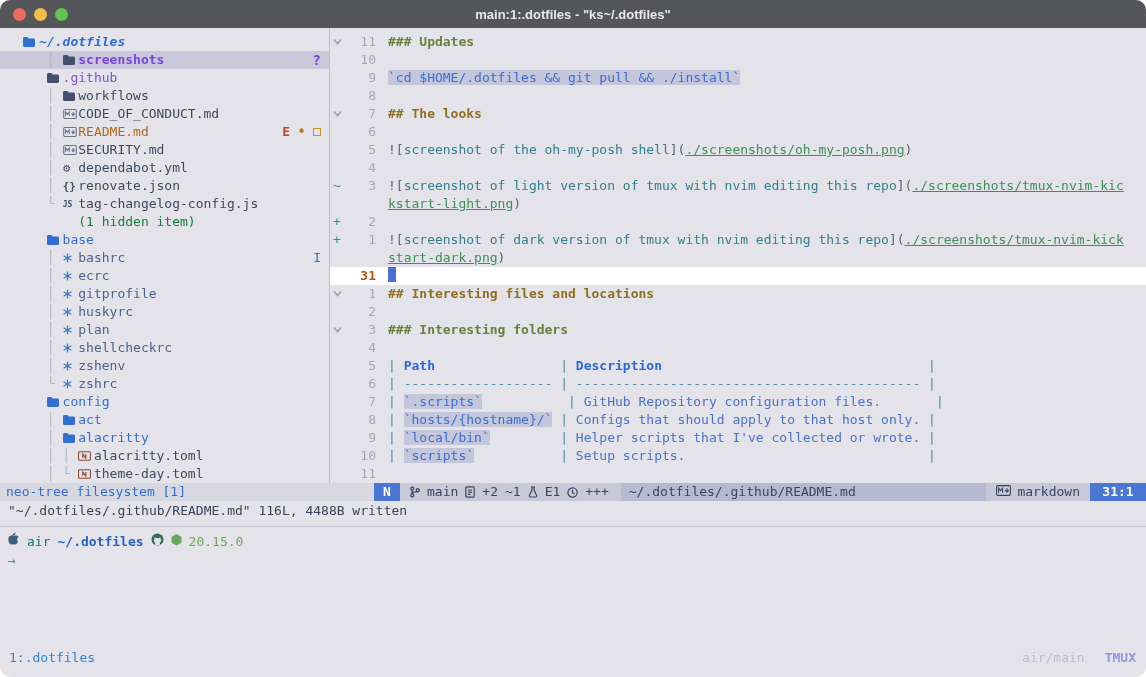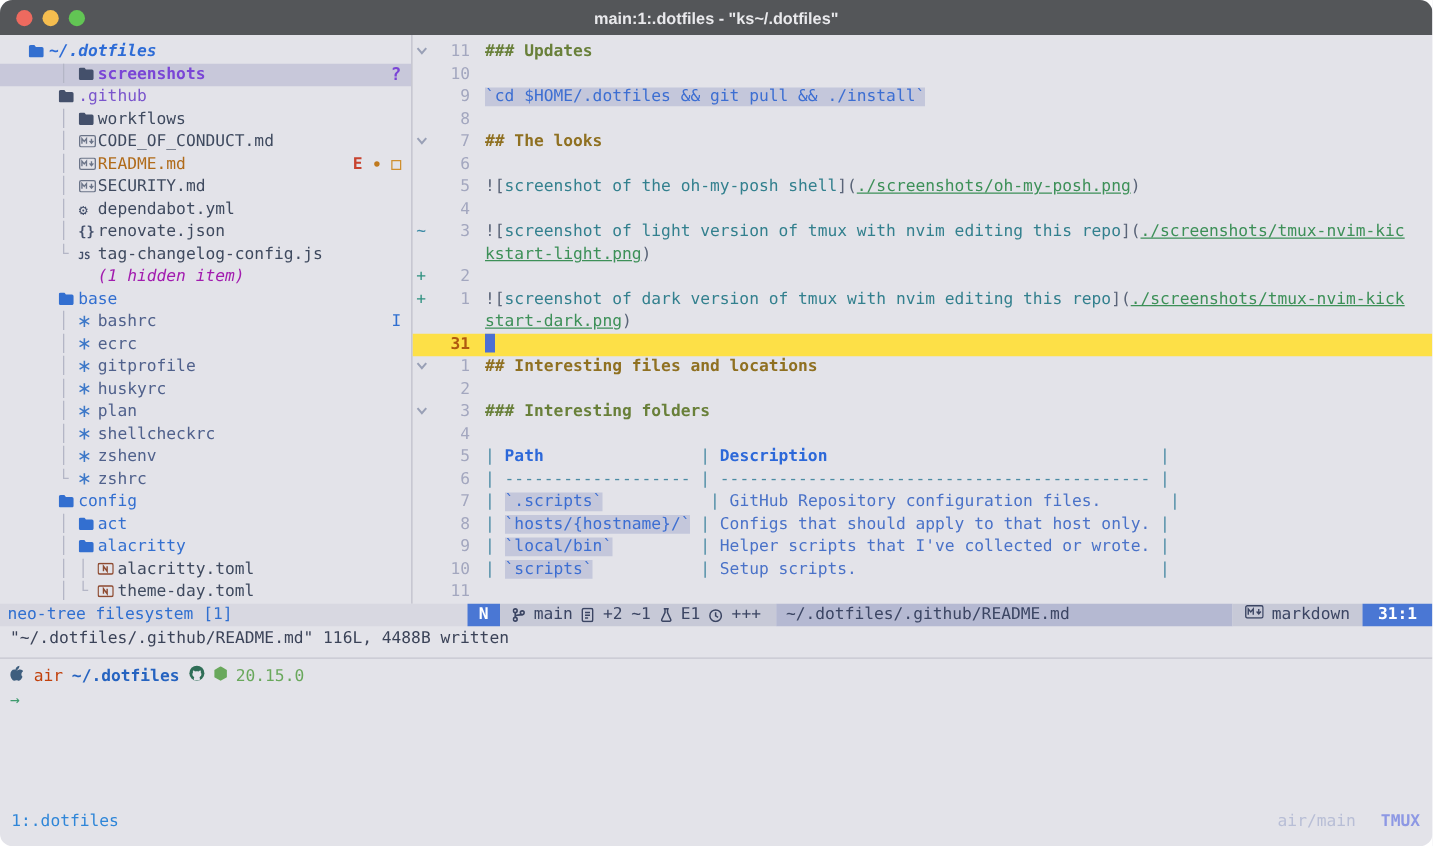--- a/index.html
+++ b/index.html
@@ -19,29 +19,29 @@
   
   .trow{display:flex;align-items:center;height:18px;line-height:18px;white-space:pre;position:relative;}
   .trow.sel{background:#c8c8da;}
   .pre{color:#b4b6c6;}
   .tico{display:inline-block;width:1ch;text-align:center;}
   .tico svg{vertical-align:-1px;}
   .c-blue{color:#336fd0}.c-slate{color:#44506b}.c-gray{color:#6b7488}.c-blue2{color:#3d78c8}.c-maroon{color:#8e4a30}
   .n-root{color:#2e6cd6;font-weight:bold;font-style:italic;}
   .n-purple{color:#7a55cc;} .n-purple-b{color:#7a45d6;font-weight:bold;}
   .n-slate{color:#3f4a5f;} .n-file{color:#50618c;} .n-blue{color:#336fd0;}
-  .n-orange{color:#b06b1a;} .n-hidden{color:#a21caf;font-style:italic;}
+  .n-orange{color:#b06b1a;} .n-hidden{color:#15803d;}
   .tright{margin-left:auto;display:flex;align-items:center;gap:7px;padding-right:8px;}
   .b-q{color:#7a45d6;font-weight:bold;font-size:14px;}
   .b-e{color:#c8432f;font-weight:bold;} .b-dot{color:#c07a1e;font-size:15px;line-height:10px;}
   .b-sq{width:8px;height:8px;border:1.5px solid #cf8f2e;display:inline-block;box-sizing:border-box;}
   .b-i{color:#2f6fd0;}
   
   .eline{display:flex;height:18px;line-height:18px;white-space:pre;}
-  .eline.cur{background:#fde047;}
+  .eline.cur{background:#ffffff;}
   .mark{width:14px;text-align:center;flex:none;}
   .mark .sgn-t{color:#3d8ba6}.mark .sgn-p{color:#2f9180}
   .mark svg{vertical-align:1px;}
   .lnum{width:32px;flex:none;text-align:right;color:#a3a7bf;}
   .eline.cur .lnum{color:#b05a10;font-weight:bold;}
   .etxt{margin-left:12px;white-space:pre;}
   .cursorblock{display:inline-block;width:8px;height:15px;background:#4c6fd4;vertical-align:-2px;}
   .s-h2{color:#8f7021;font-weight:bold}.s-h3{color:#69803a;font-weight:bold}
   .s-code{background:#c4c7db;color:#3c6ed2;}
   .s-punct{color:#5a6478}.s-alt{color:#33808e}
@@ -55,21 +55,21 @@
   .sl-git{flex:none;background:#c7c9d7;color:#3b4563;display:flex;align-items:center;gap:7px;padding:0 12px 0 10px;}
   .sl-git svg{display:block;}
   .sl-path{flex:1;background:#b5b9d2;color:#3b4563;padding-left:8px;white-space:pre;}
   .sl-ft{flex:none;background:#c7c9d7;color:#3b4563;display:flex;align-items:center;gap:6px;padding:0 10px;}
   .sl-pos{width:56px;flex:none;background:#4a77d4;color:#ffffff;font-weight:bold;text-align:center;}
   
   .cmdline{position:absolute;top:501px;left:0;right:0;height:20px;line-height:20px;padding-left:8px;color:#3b4358;white-space:pre;}
   .hsep{position:absolute;top:526px;left:0;right:0;height:1px;background:#c6c6d0;}
   .shell{position:absolute;top:532px;left:0;right:0;}
   .pline{height:19px;line-height:19px;display:flex;align-items:center;gap:7px;padding-left:8px;white-space:pre;}
-  .p-host{color:#c2410c}.p-cwd{color:#2563c0;font-weight:bold}.p-node{color:#69a85c}.p-arrow{color:#3f9b6e}
+  .p-host{color:#0f766e}.p-cwd{color:#2563c0;font-weight:bold}.p-node{color:#69a85c}.p-arrow{color:#3f9b6e}
   .tmuxbar{position:absolute;top:645px;left:0;right:0;height:24px;display:flex;align-items:center;}
   .tm-left{color:#2f86d8;padding-left:9px;}
   .tm-right{margin-left:auto;display:flex;gap:20px;padding-right:10px;}
   .tm-sess{color:#b8bed6}.tm-label{color:#8d98e4;font-weight:bold}
 </style>
 </head>
 <body>
 
 <div class="window">
 

